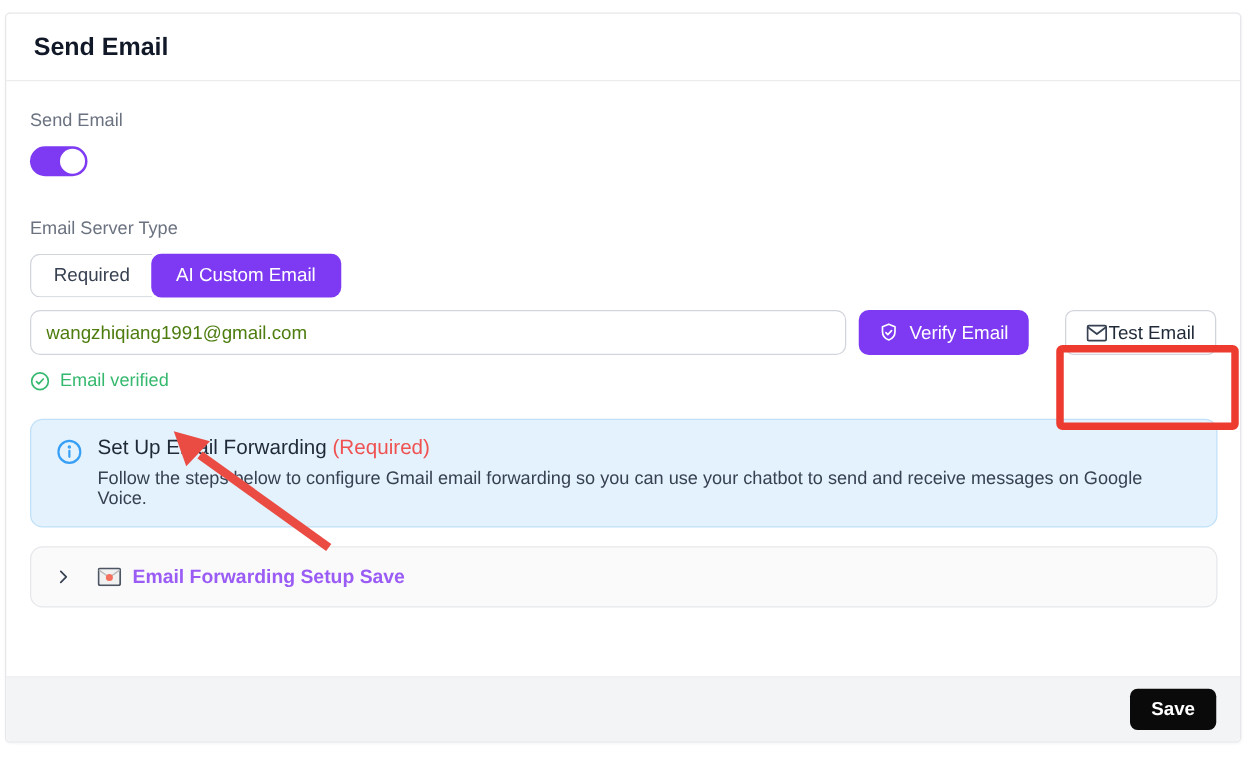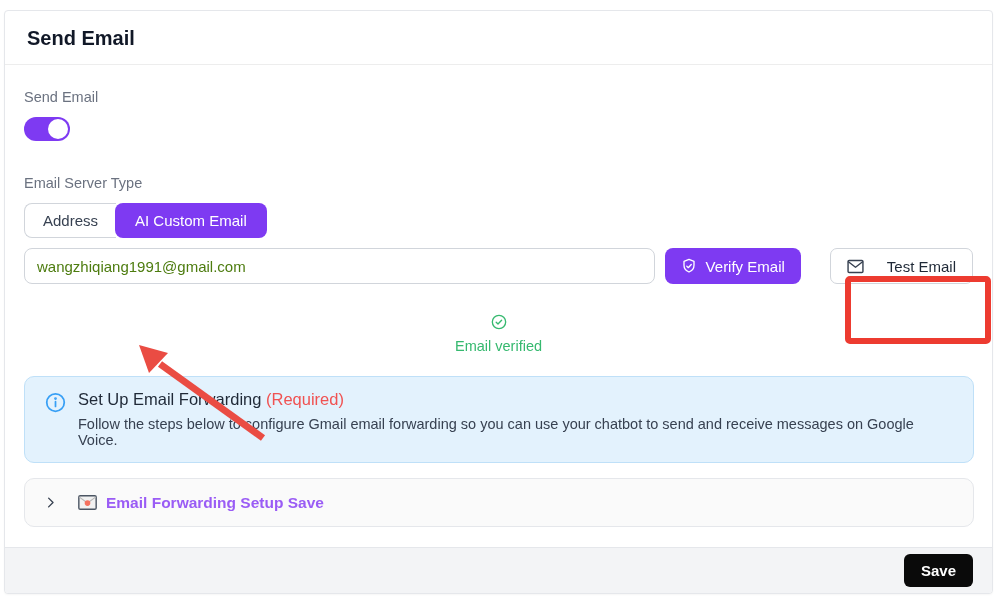--- a/index.html
+++ b/index.html
@@ -54,26 +54,26 @@
     outline: none; background: #ffffff;
   }
   .btn-purple {
     margin-left: 10px; height: 36px; padding: 0 16px; border: none; cursor: pointer;
     border-radius: 8px; background: #7e3af2; color: #ffffff; font-size: 15px;
     display: flex; align-items: center; gap: 9px; font-family: inherit; flex: none;
   }
   .btn-white {
     margin-left: 29px; height: 36px; padding: 0 16px; cursor: pointer;
     border: 1px solid #d1d5db; border-radius: 7px; background: #ffffff;
-    color: #1f2937; font-size: 15px; display: flex; align-items: center; gap: 23px;
+    color: #1f2937; font-size: 15px; display: flex; align-items: center; gap: 1px;
     font-family: inherit; flex: none;
   }
   .icon { display: inline-flex; flex: none; }
   
-  .verified-row { margin-top: 30px; display: flex; align-items: center; gap: 8px; flex-direction: column; }
+  .verified-row { margin-top: 13px; display: flex; align-items: center; gap: 8px; }
   .verified-text { font-size: 14.5px; color: #36b96f; }
   
   .info-box {
     margin-top: 22px; width: 950px; background: #e3f2fd;
     border: 1px solid #bfe0f8; border-radius: 10px;
     padding: 13px 20px 14px 20px; display: flex; align-items: flex-start;
   }
   .info-icon-wrap { margin-top: 2px; }
   .info-content { margin-left: 12px; }
   .info-title { font-size: 16.5px; color: #1f2937; }
@@ -117,21 +117,21 @@
 
     <div class="card-body">
 
       <div class="field-label">Send Email</div>
       <div class="toggle">
         <div class="knob"></div>
       </div>
 
       <div class="field-label mt34">Email Server Type</div>
       <div class="segmented">
-        <button class="seg official">Address</button>
+        <button class="seg official">Required</button>
         <button class="seg active">AI Custom Email</button>
       </div>
 
       <div class="email-row">
         <input class="email-input" value="wangzhiqiang1991@gmail.com" style="">
         <button class="btn-purple">
           <span class="icon">
             <svg width="16" height="16" viewBox="0 0 24 24" fill="none" stroke="#ffffff" stroke-width="2" stroke-linecap="round" stroke-linejoin="round">
               <path d="M12 2l7.5 3v6c0 5.2-3.7 8.5-7.5 10-3.8-1.5-7.5-4.8-7.5-10V5L12 2z"></path>
               <path d="M8.6 12.2l2.3 2.3 4.5-4.7"></path>

